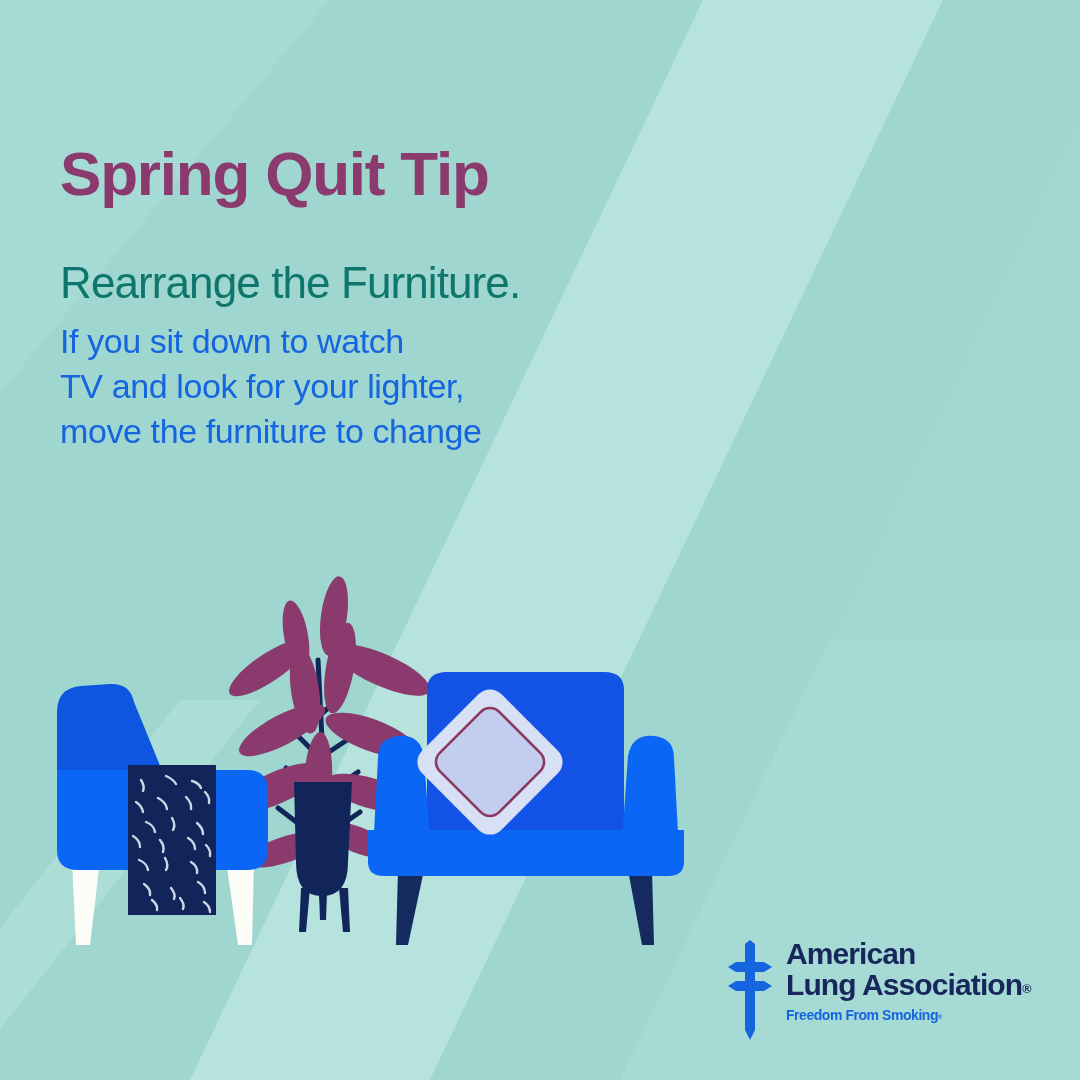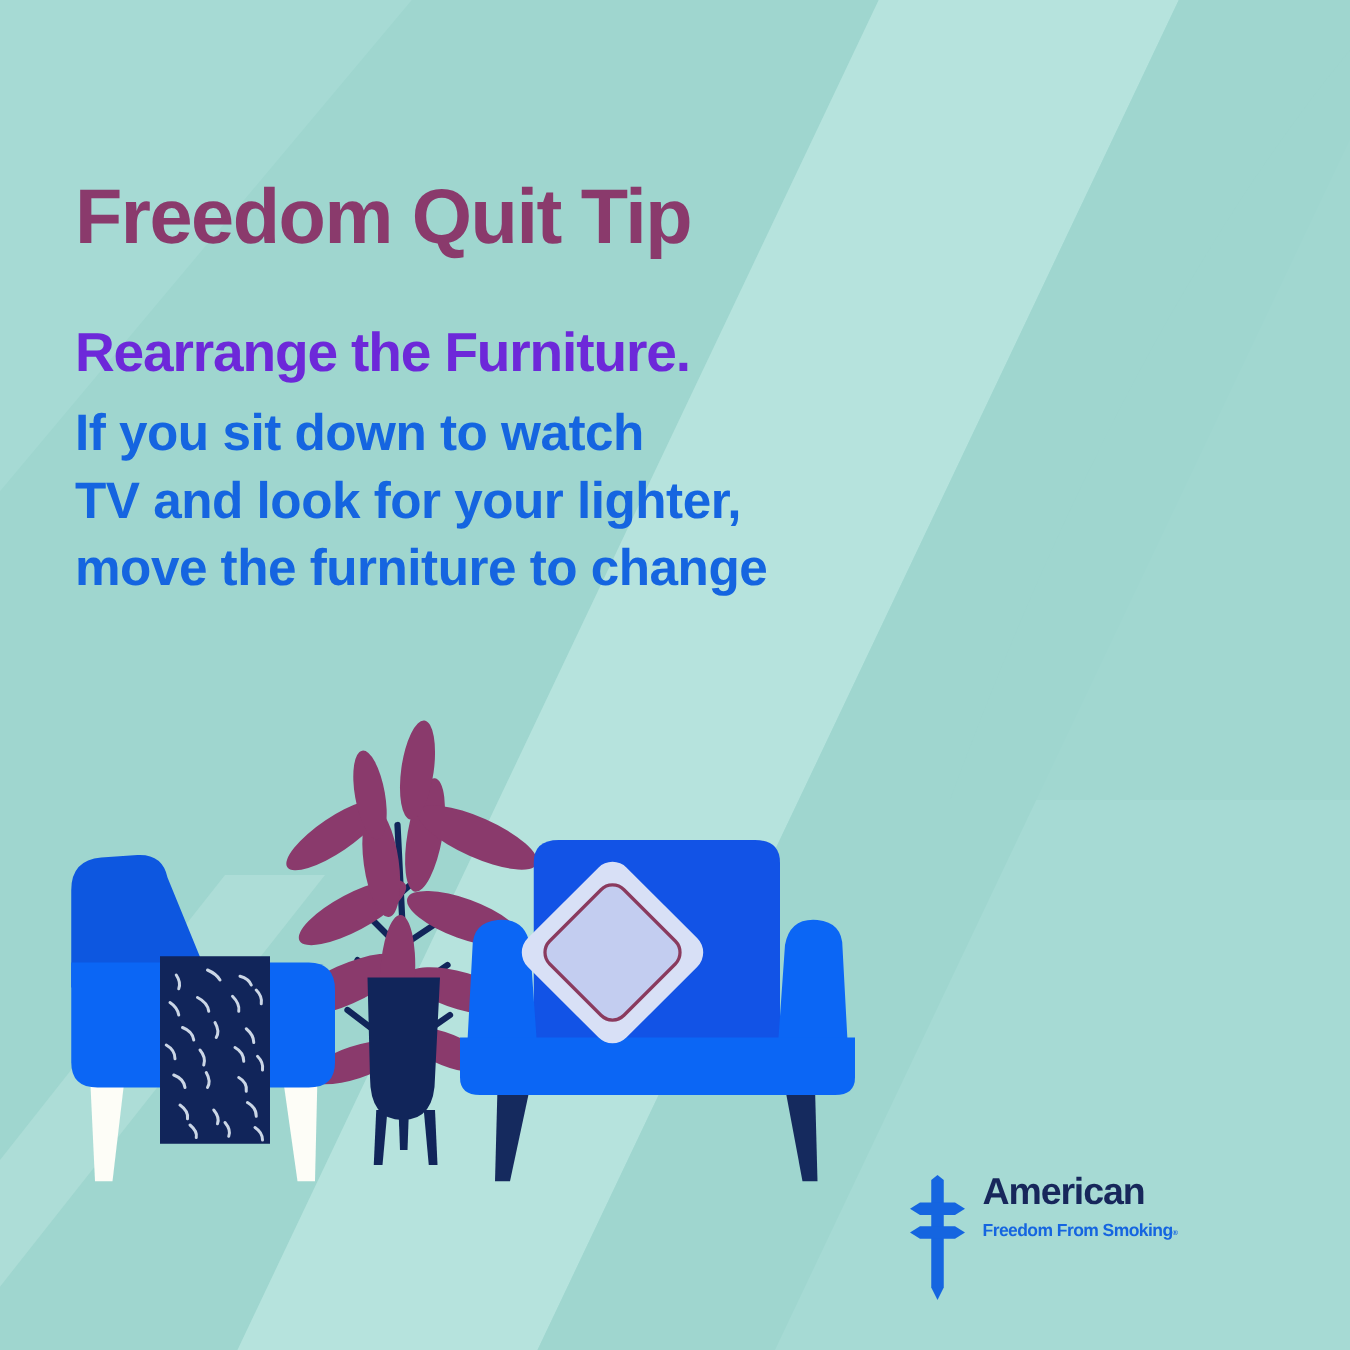--- a/index.html
+++ b/index.html
@@ -35,29 +35,29 @@
     font-size: 62px;
     line-height: 1.04;
     font-weight: 700;
     letter-spacing: -1.2px;
     color: #8a3a6c;
   }
   .subhead {
     margin: 54px 0 0 0;
     font-size: 44px;
     line-height: 1.06;
-    font-weight: 700;
+    font-weight: 400;
     letter-spacing: -0.9px;
-    color: #6d28d9;
+    color: #0f766e;
   }
   .body-copy {
     margin: 12px 0 0 0;
-    font-size: 41px;
+    font-size: 34px;
     line-height: 1.32;
-    font-weight: 700;
+    font-weight: 400;
     letter-spacing: -0.4px;
     color: #1565e0;
   }
   .body-copy span {
     display: block;
   }
 
   
   .illustration {
     position: absolute;
@@ -127,21 +127,21 @@
 
       <polygon points="430,1080 1000,-120 1190,-120 620,1080" fill="#9fd6cf"></polygon>
 
       <path d="M 1080 40 L 1080 640 L 760 640 Q 900 260 1080 40 Z" fill="#9fd6cf" opacity="0.75"></path>
 
       <polygon points="-120,1080 180,700 260,700 -40,1080" fill="#b0dfd8" opacity="0.8"></polygon>
     </svg>
   </div>
 
   <div class="text-block">
-    <h1 class="headline">Freedom Quit Tip</h1>
+    <h1 class="headline">Spring Quit Tip</h1>
     <h2 class="subhead">Rearrange the Furniture.</h2>
     <p class="body-copy">
       <span>If you sit down to watch</span>
       <span>TV and look for your lighter,</span>
       <span>move the furniture to change</span>
     </p>
   </div>
 
   <div class="illustration">
     <svg width="1080" height="430" viewBox="0 0 1080 430">
@@ -253,17 +253,18 @@
     <svg class="logo-cross" viewBox="0 0 48 100">
 
       <path d="M 19 4 L 24 0 L 29 4 L 29 90 L 24 100 L 19 90 Z" fill="#1565e0"></path>
 
       <path d="M 2 27 L 10 22 L 38 22 L 46 27 L 38 32 L 10 32 Z" fill="#1565e0"></path>
 
       <path d="M 2 46 L 10 41 L 38 41 L 46 46 L 38 51 L 10 51 Z" fill="#1565e0"></path>
     </svg>
     <div class="logo-words">
       <div class="logo-line1">American</div>
+      <div class="logo-line2"><span>Lung Association</span><span class="reg">®</span></div>
       <div class="logo-tag"><span>Freedom From Smoking</span><span class="reg">®</span></div>
     </div>
   </div>
 
 </div>
 
 </body></html>

